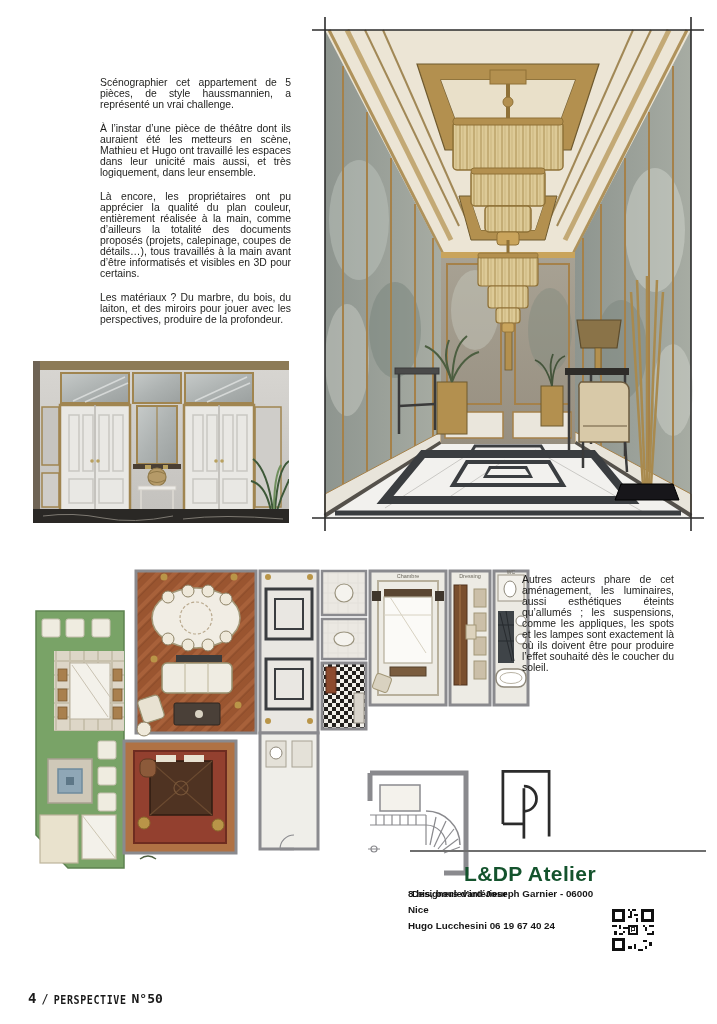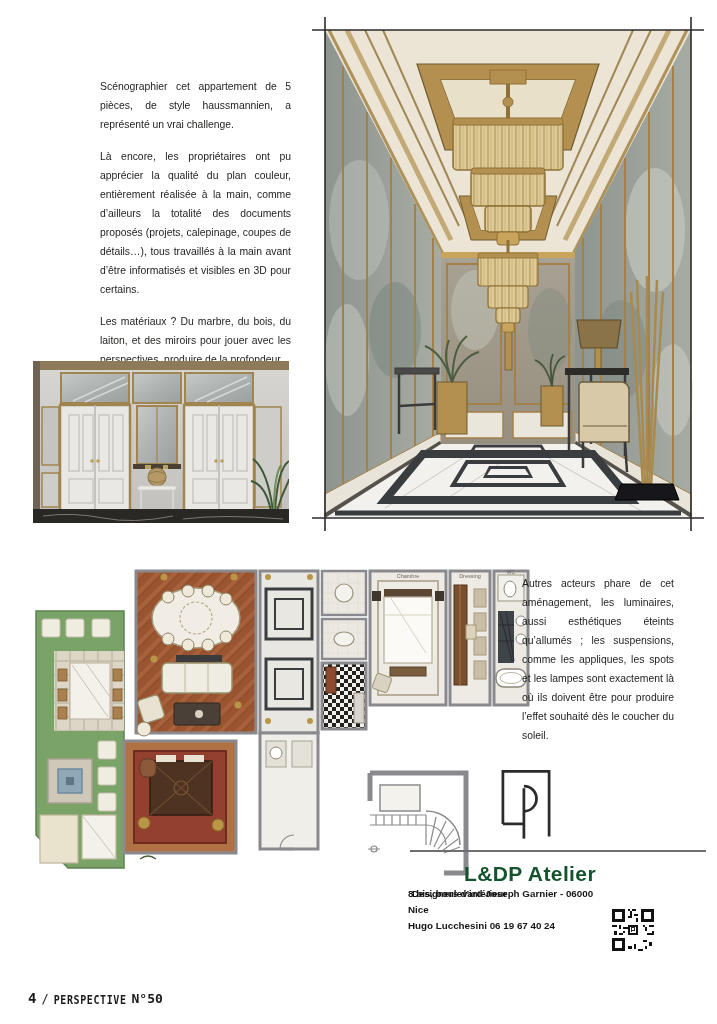--- a/index.html
+++ b/index.html
@@ -1,19 +1,19 @@
 <!DOCTYPE html>
 <html><head>
 <meta charset="utf-8">
 <style>
   html,body{margin:0;padding:0;background:#e9e9e9;}
   .page{position:relative;width:717px;height:1024px;background:#ffffff;margin:0 auto;
         font-family:"Liberation Sans",sans-serif;color:#1d1d1b;overflow:hidden;}
   .abs{position:absolute;}
-  .bodycol{font-size:10.4px;line-height:19px;text-align:justify;}
+  .bodycol{font-size:10.4px;line-height:11px;text-align:justify;}
   .bodycol p{margin:0 0 13px 0;}
   .divider{background:#6f6f6f;height:2px;}
   .brandtitle{font-size:21px;font-weight:600;letter-spacing:.4px;text-align:center;color:#14532d;}
   .brandtag{font-size:9.5px;font-weight:bold;text-align:left;margin-top:2px;color:#151515;}
   .contact{font-size:9.8px;font-weight:bold;line-height:15.5px;color:#161616;}
   .contact .addr{margin-bottom:1px;}
   .footer{font-family:"DejaVu Sans Mono",monospace;font-weight:bold;color:#1a1a1a;
           display:flex;align-items:baseline;gap:5px;}
   .footer .pnum{font-size:14px;}
   .footer .psep{font-size:12px;font-weight:normal;}
@@ -21,20 +21,21 @@
   .footer .piss{font-size:13px;}
   svg{display:block;}
 </style>
 </head>
 <body>
 
 <div class="page">
 
   <div class="abs bodycol" style="left:100px;top:77px;width:191px;">
     <p>Scénographier cet appartement de 5 pièces, de style haussmannien, a représenté un vrai challenge.</p>
+    <p>À l’instar d’une pièce de théâtre dont ils auraient été les metteurs en scène, Mathieu et Hugo ont travaillé les espaces dans leur unicité mais aussi, et très logiquement, dans leur ensemble.</p>
     <p>Là encore, les propriétaires ont pu apprécier la qualité du plan couleur, entièrement réalisée à la main, comme d’ailleurs la totalité des documents proposés (projets, calepinage, coupes de détails…), tous travaillés à la main avant d’être informatisés et visibles en 3D pour certains.</p>
     <p>Les matériaux ? Du marbre, du bois, du laiton, et des miroirs pour jouer avec les perspectives, produire de la profondeur.</p>
   </div>
 
   <figure class="abs" style="left:311px;top:16px;width:394px;height:516px;margin:0;" aria-label="Hand-drawn perspective rendering of the entrance hall: tiered brass chandeliers, panoramic mural walls with gold mouldings, white marble floor with black geometric borders">
     <svg viewBox="0 0 394 516" width="394" height="516">
       <defs>
         <linearGradient id="muralL" x1="0" y1="0" x2="1" y2="0">
           <stop offset="0" stop-color="#8e958f"></stop>
             <stop offset="1" stop-color="#a7aca3"></stop>

